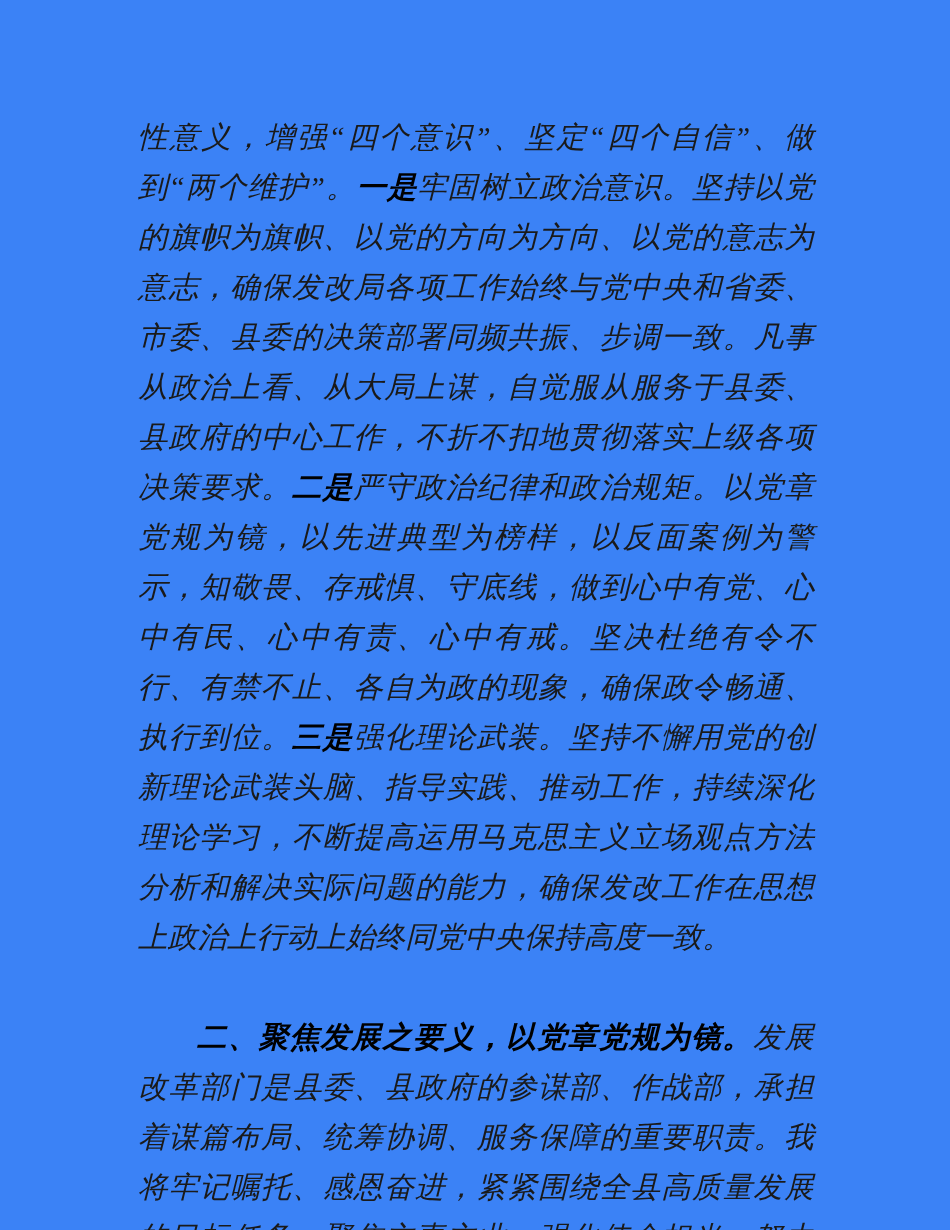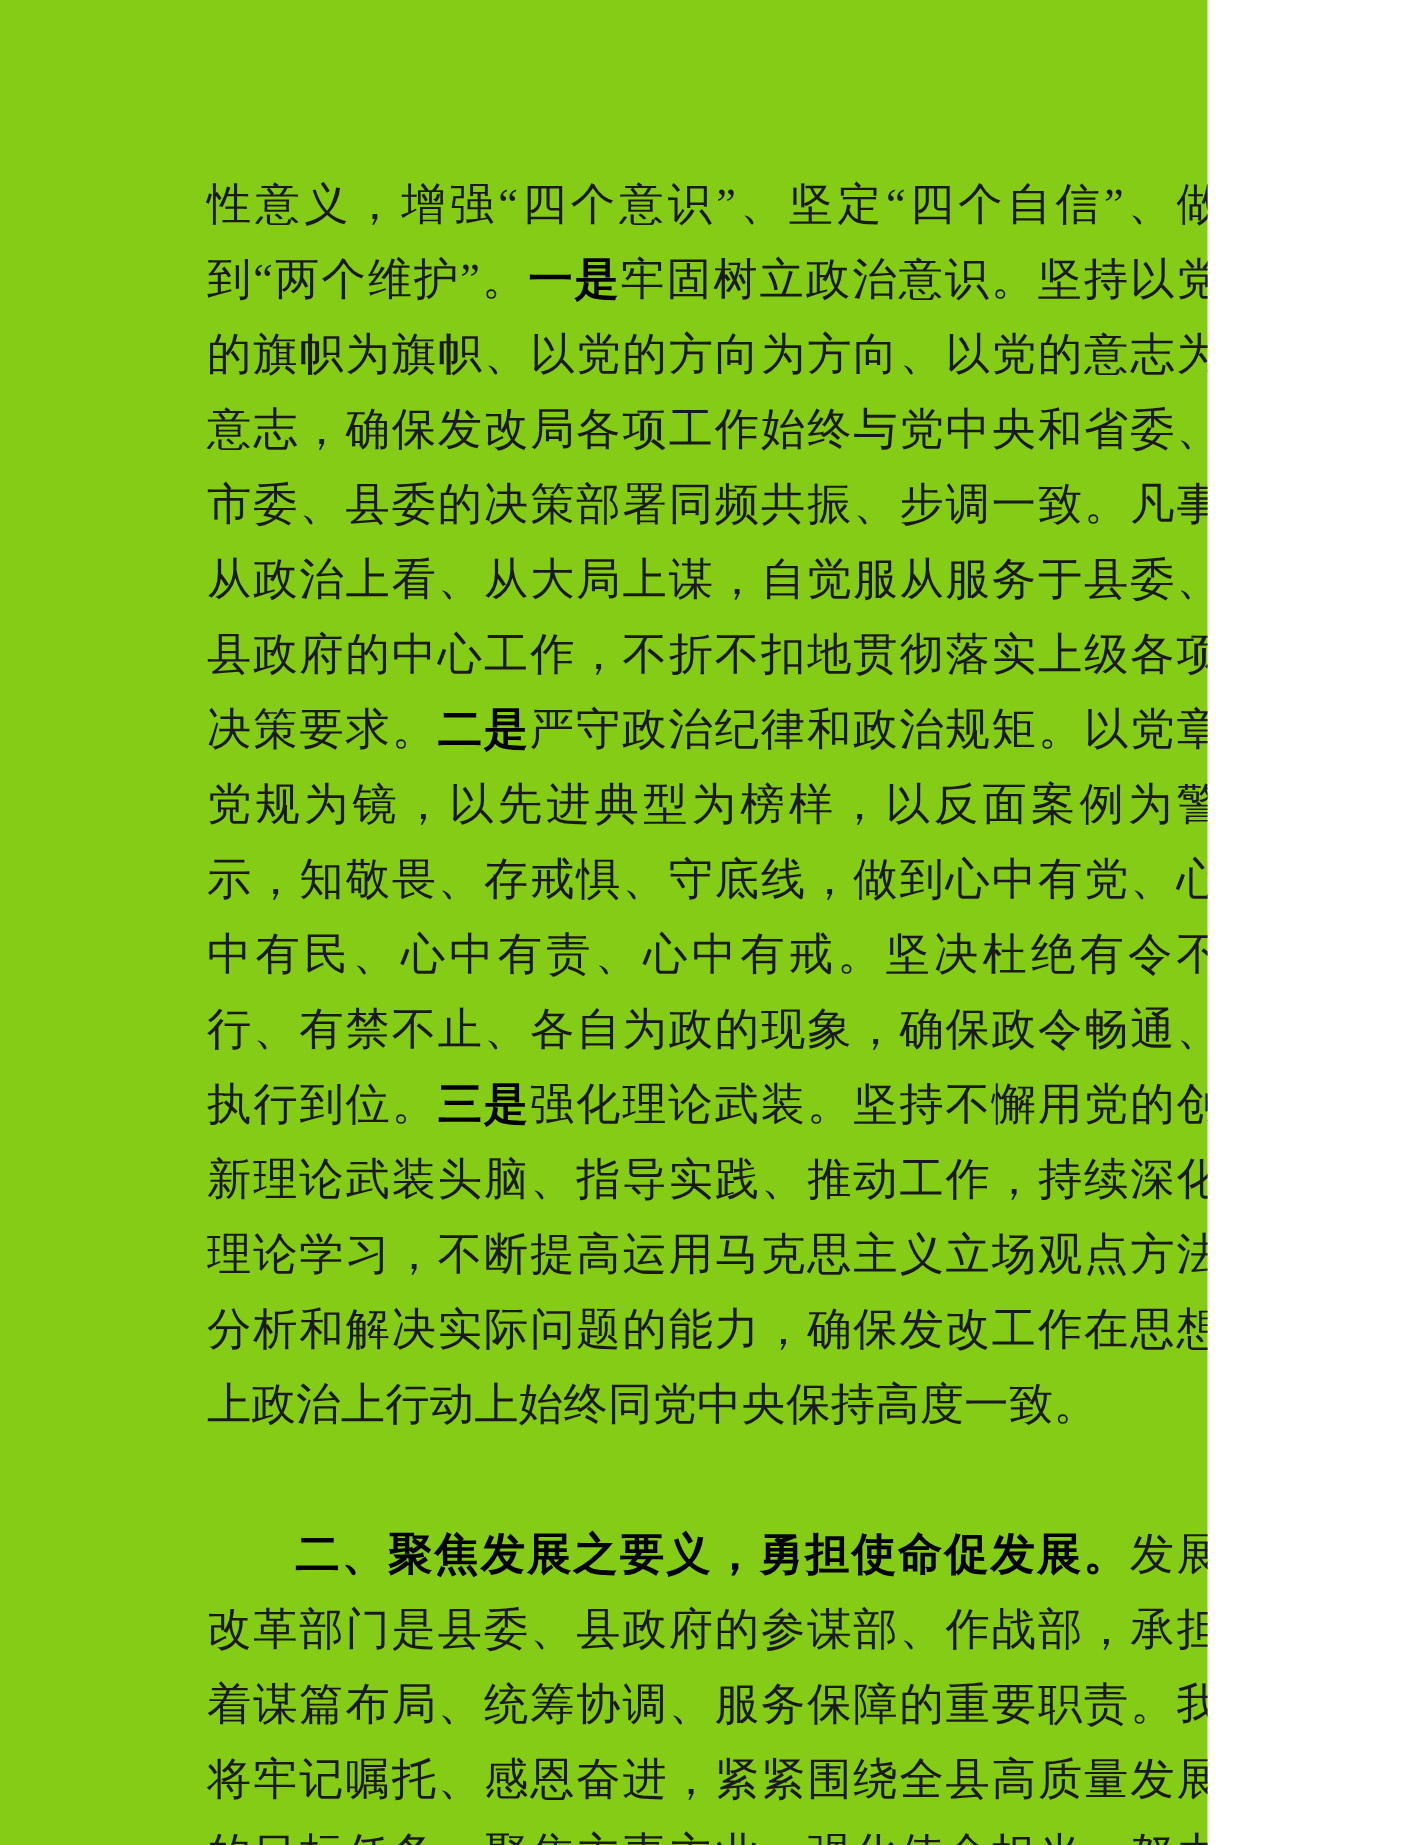--- a/index.html
+++ b/index.html
@@ -3,25 +3,26 @@
 <meta charset="utf-8">
 <style>
   html, body {
     margin: 0;
     padding: 0;
     background: #ffffff;
   }
 
   .page {
     position: relative;
-    width: 805px;
+    width: 950px;
     height: 1230px;
-    background: #84cc16;
+    background: #3b82f6;
     overflow: hidden;
     box-sizing: border-box;
+    font-style: italic;
   }
 
   .doc-body {
     position: absolute;
     left: 138px;
     top: 112px;
     width: 676px;
   }
 
   .para {
@@ -58,15 +59,15 @@
     color: #000000;
     letter-spacing: 0;
   }
 </style>
 </head>
 <body>
 
 <div class="page">
   <div class="doc-body">
     <p class="para"><span>性意义，增强“四个意识”、坚定“四个自信”、做到“两个维护”。</span><span class="em">一是</span><span>牢固树立政治意识。坚持以党的旗帜为旗帜、以党的方向为方向、以党的意志为意志，确保发改局各项工作始终与党中央和省委、市委、县委的决策部署同频共振、步调一致。凡事从政治上看、从大局上谋，自觉服从服务于县委、县政府的中心工作，不折不扣地贯彻落实上级各项决策要求。</span><span class="em">二是</span><span>严守政治纪律和政治规矩。以党章党规为镜，以先进典型为榜样，以反面案例为警示，知敬畏、存戒惧、守底线，做到心中有党、心中有民、心中有责、心中有戒。坚决杜绝有令不行、有禁不止、各自为政的现象，确保政令畅通、执行到位。</span><span class="em">三是</span><span>强化理论武装。坚持不懈用党的创新理论武装头脑、指导实践、推动工作，持续深化理论学习，不断提高运用马克思主义立场观点方法分析和解决实际问题的能力，确保发改工作在思想上政治上行动上始终同党中央保持高度一致。</span></p>
-    <p class="para para-heading"><span class="heading-text">二、聚焦发展之要义，勇担使命促发展。</span><span>发展改革部门是县委、县政府的参谋部、作战部，承担着谋篇布局、统筹协调、服务保障的重要职责。我将牢记嘱托、感恩奋进，紧紧围绕全县高质量发展的目标任务，聚焦主责主业，强化使命担当，努力在推动县域经济社会发展中贡献发改力量。</span></p>
+    <p class="para para-heading"><span class="heading-text">二、聚焦发展之要义，以党章党规为镜。</span><span>发展改革部门是县委、县政府的参谋部、作战部，承担着谋篇布局、统筹协调、服务保障的重要职责。我将牢记嘱托、感恩奋进，紧紧围绕全县高质量发展的目标任务，聚焦主责主业，强化使命担当，努力在推动县域经济社会发展中贡献发改力量。</span></p>
   </div>
 </div>
 
 </body></html>

